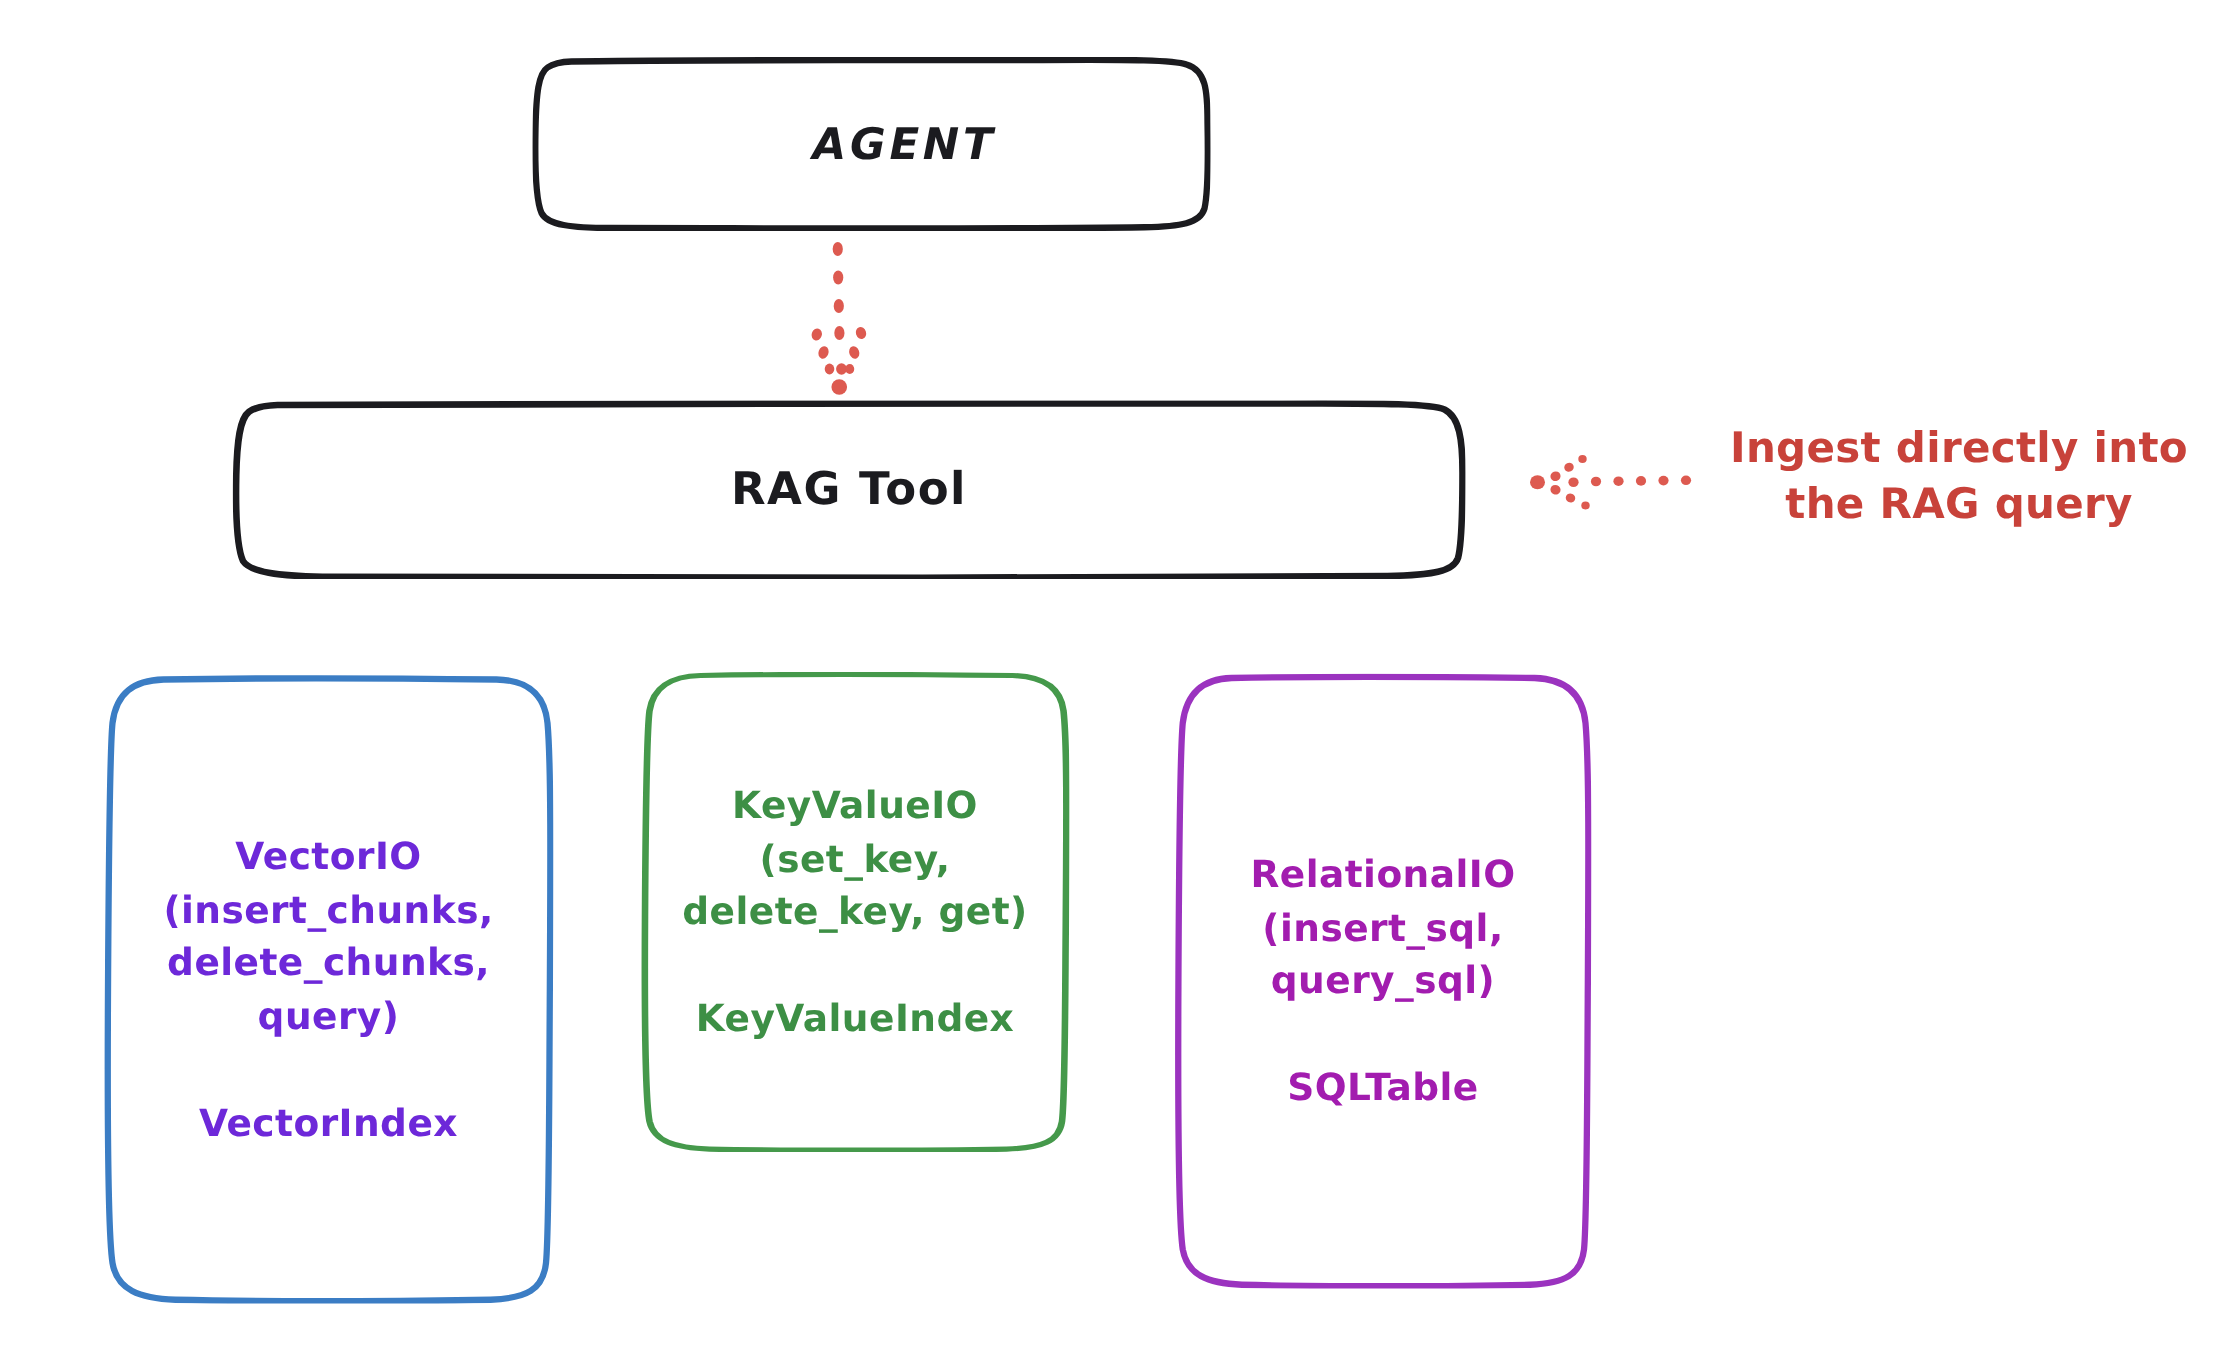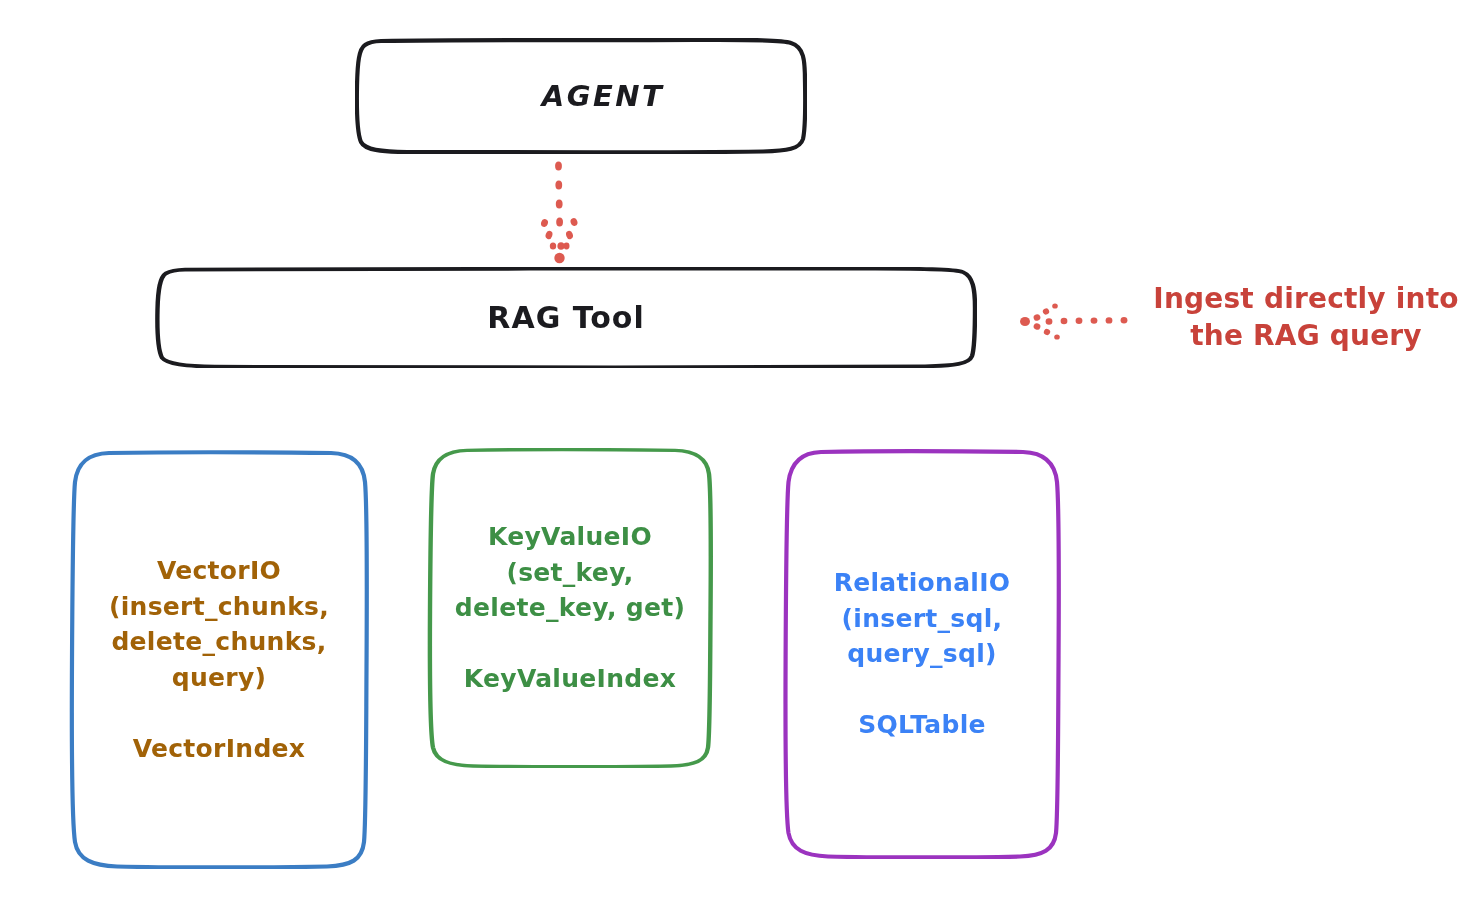--- a/index.html
+++ b/index.html
@@ -49,21 +49,21 @@
     color: #1b1b1f;
     letter-spacing: 2.5px;
     margin-left: 44px;
   }
 
   
   #ragtool-node {
     left: 155px;
     top: 267px;
     width: 822px;
-    height: 101px;
+    height: 119px;
   }
   #ragtool-node .sketch { stroke: #1b1b1f; }
   #ragtool-label {
     font-size: 30px;
     font-weight: 600;
     color: #1b1b1f;
     letter-spacing: 1px;
   }
 
   
@@ -90,23 +90,23 @@
   #keyvalueio-node .sketch  { stroke: #45994b; }
   #relationalio-node .sketch{ stroke: #9b33bf; }
 
   .store-label {
     font-size: 25px;
     font-weight: 600;
     line-height: 1.42;
     white-space: pre-line;
     letter-spacing: 0.3px;
   }
-  #vectorio-label    { color: #a16207; }
+  #vectorio-label    { color: #6d28d9; }
   #keyvalueio-label  { color: #3d8f45; }
-  #relationalio-label{ color: #3b82f6; }
+  #relationalio-label{ color: #a21caf; }
 
   .sketch {
     position: absolute;
     inset: 0;
     width: 100%;
     height: 100%;
     fill: none;
     stroke-linecap: round;
     stroke-linejoin: round;
     pointer-events: none;

